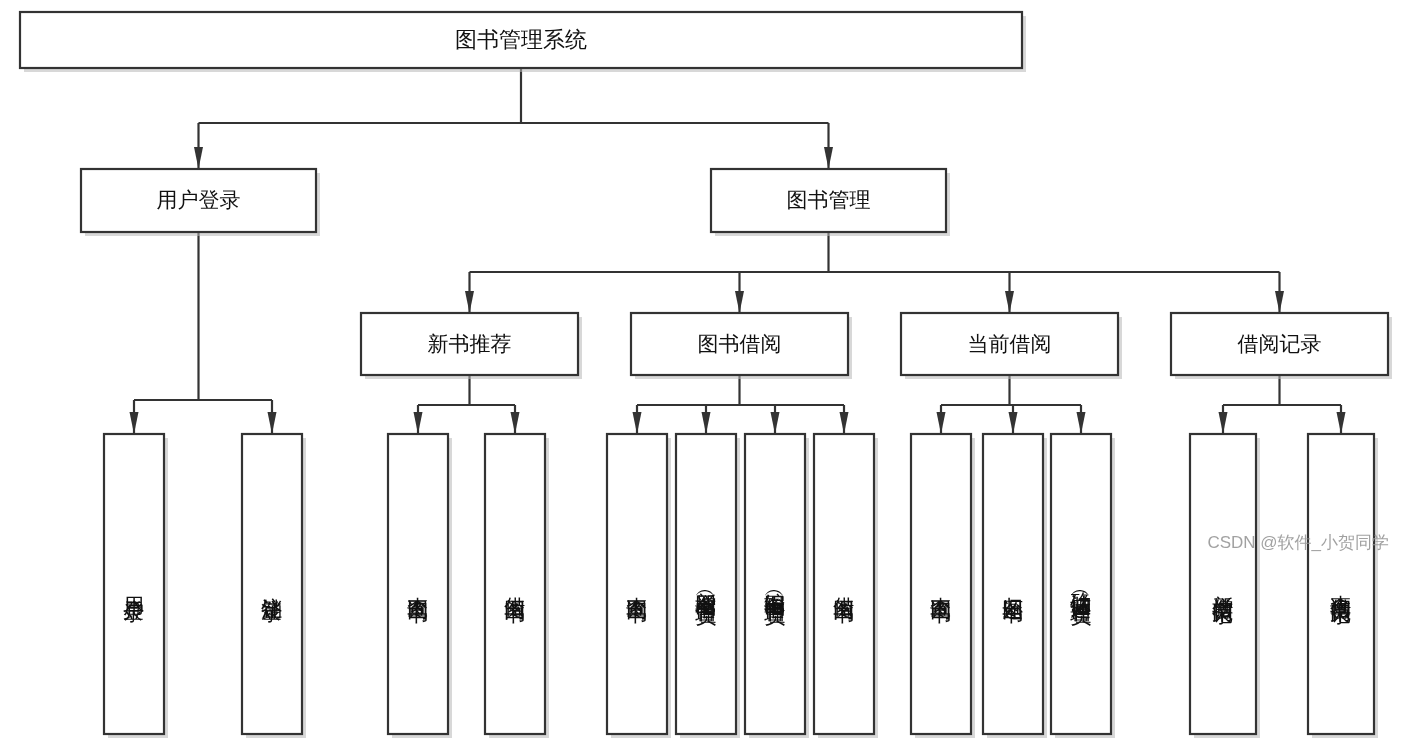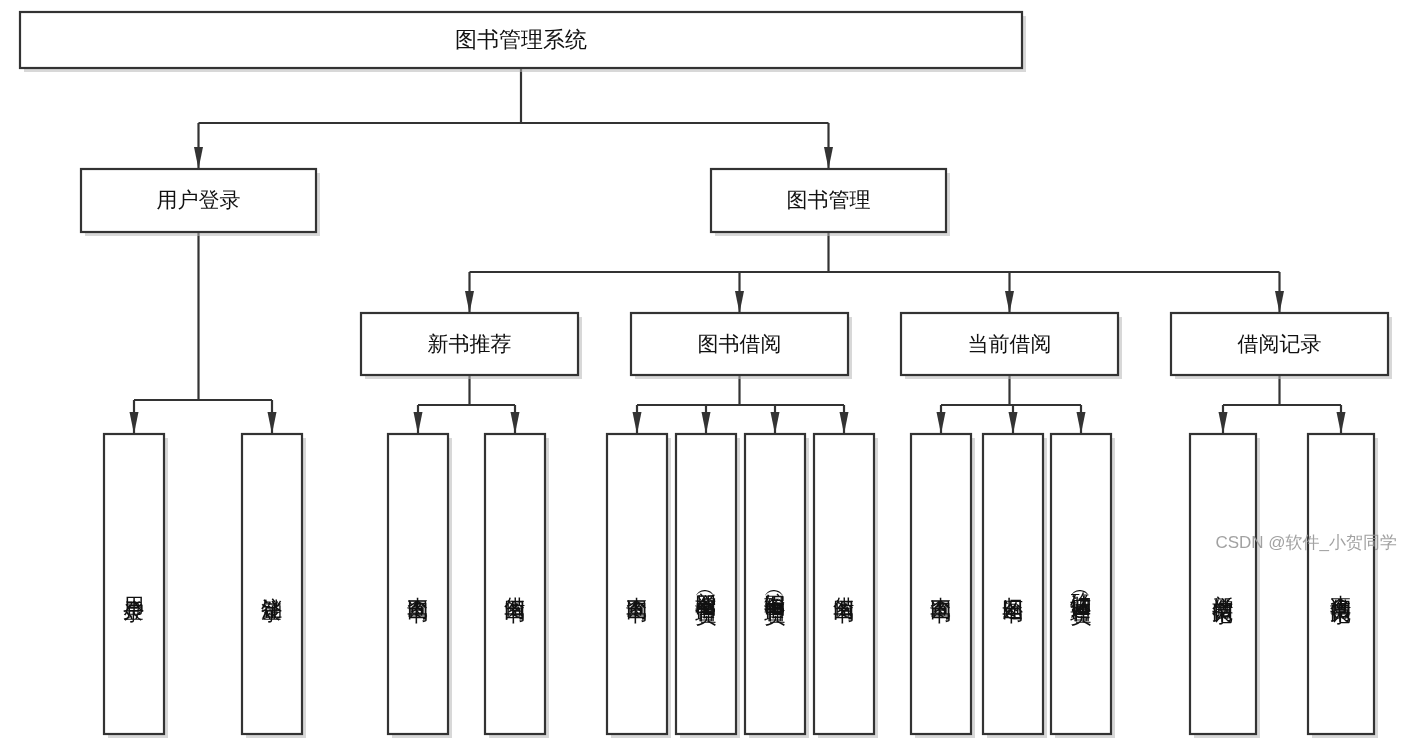--- a/index.html
+++ b/index.html
@@ -65,21 +65,21 @@
     font-family: "Liberation Sans", "DejaVu Sans", sans-serif;
     font-size: 21px;
     line-height: 1.12;
     color: #111111;
     letter-spacing: 2px;
     white-space: nowrap;
     pointer-events: none;
   }
   .watermark {
     position: absolute;
-    right: 8px;
+    right: 16px;
     bottom: 4px;
     font-family: "Liberation Sans", "DejaVu Sans", sans-serif;
     font-size: 17px;
     color: #9a9a9a;
     opacity: 0.92;
     white-space: nowrap;
     user-select: none;
   }
 </style>
 </head>

